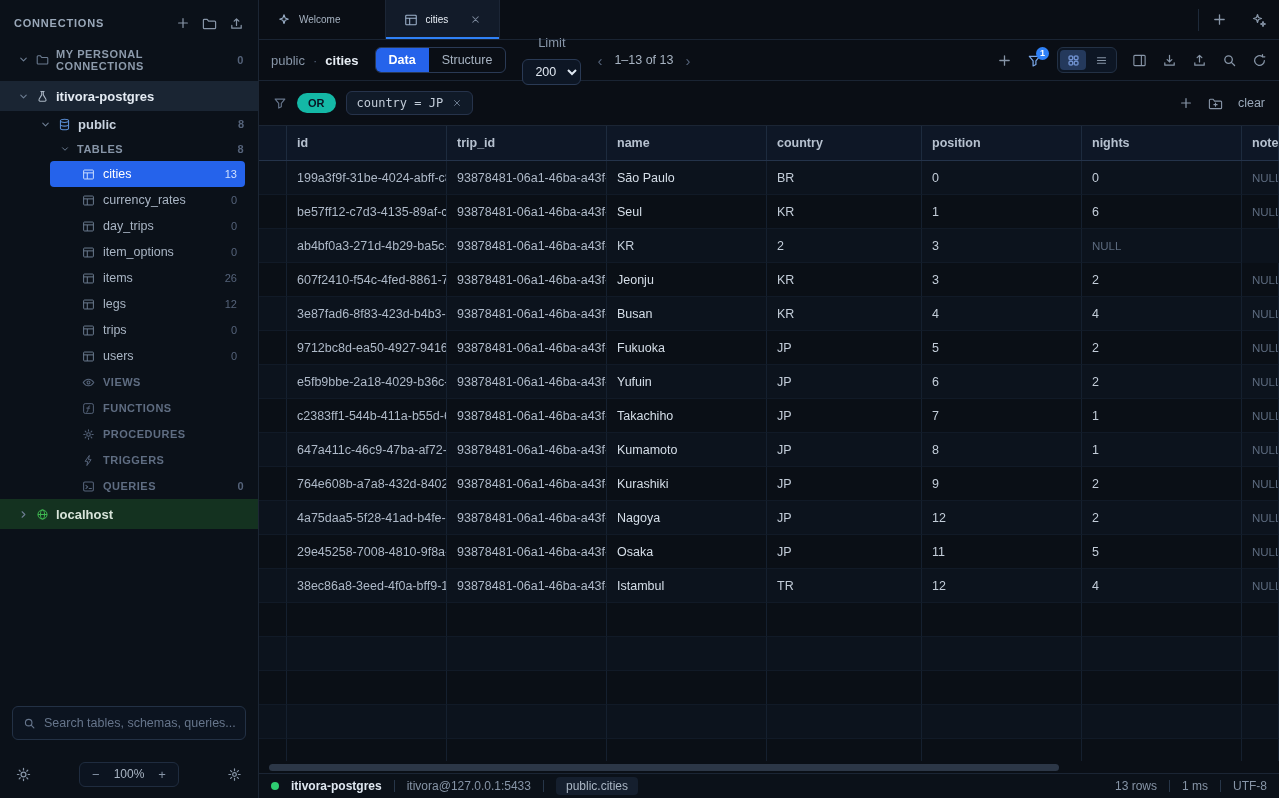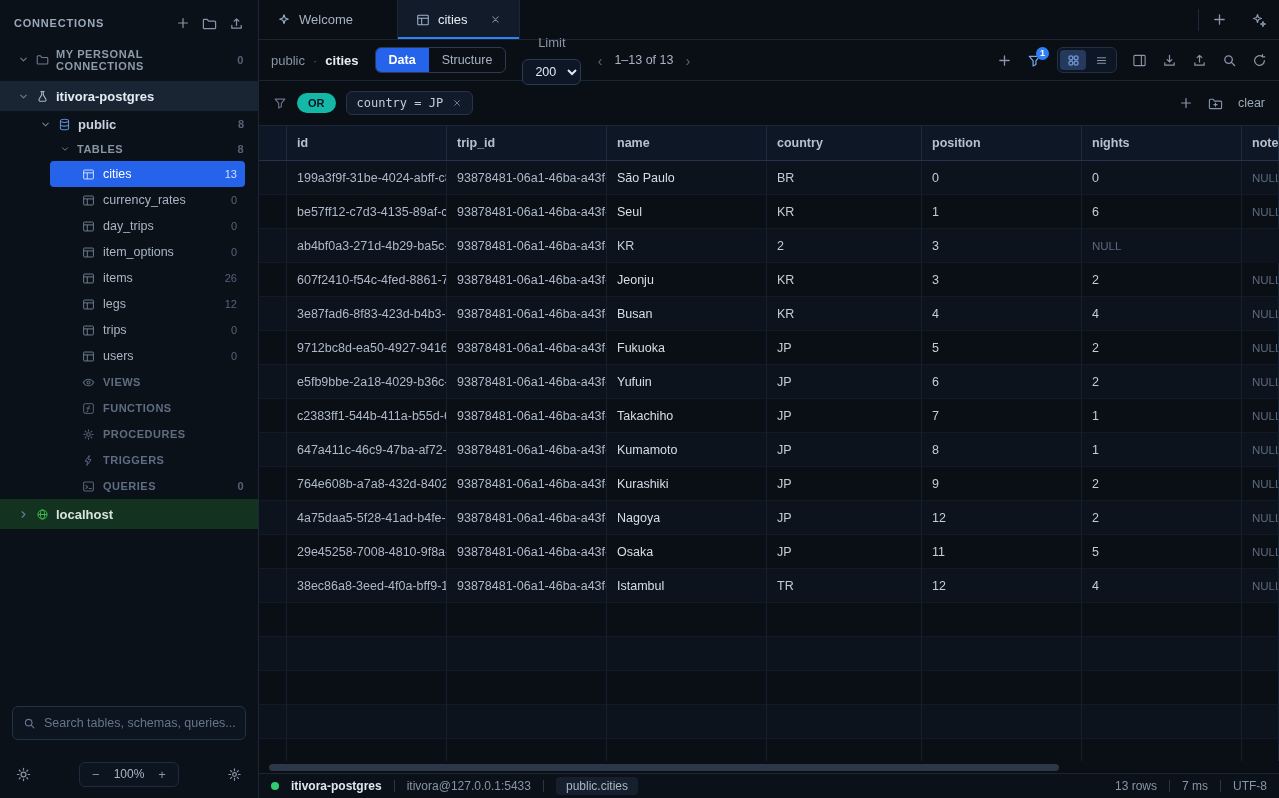--- a/index.html
+++ b/index.html
@@ -36,21 +36,21 @@
   .chev { color: #6d7d92; display: flex; }
   .green-icon { color: #3fb950; display: flex; }
   .flask-icon { color: #aab6c4; display: flex; }
   .db-icon { color: #5b8fd6; display: flex; }
   .sec-icon { color: #56647a; display: flex; }
 
   
   .main { flex: 1; min-width: 0; display: flex; flex-direction: column; background: #0a0e15; }
 
   .tabbar { height: 40px; min-height: 40px; display: flex; align-items: stretch; border-bottom: 1px solid #1a2433; }
-  .tab { display: flex; align-items: center; gap: 8px; padding: 0 18px; color: #a7b3c2; font-size: 13px; cursor: pointer; }
+  .tab { display: flex; align-items: center; gap: 8px; padding: 0 18px; color: #a7b3c2; font-size: 10px; cursor: pointer; }
   .tab.active { background: #121b29; color: #e7edf4; border-left: 1px solid #1c2636; border-right: 1px solid #1c2636; box-shadow: inset 0 -2px 0 #2f81f7; margin-left: 26px; }
   .tab .x { color: #7d8a9c; margin-left: 14px; display: flex; }
   .tab-icon { display: flex; color: #9fb4cd; }
   .tabbar-right { margin-left: auto; display: flex; align-items: center; }
   .tb-div { width: 1px; height: 22px; background: #1e2a3a; }
   .tabbar-right .icon-btn { width: 40px; justify-content: center; }
 
   .toolbar { height: 41px; min-height: 41px; display: flex; align-items: center; gap: 16px; padding: 0 12px; border-bottom: 1px solid #1a2433; }
   .crumb { display: flex; gap: 8px; align-items: center; }
   .crumb-schema { color: #8795a7; }
@@ -712,19 +712,19 @@
     <div class="statusbar">
       <span class="sdot"></span>
       <span class="sconn">itivora-postgres</span>
       <span class="ssep"></span>
       <span>itivora@127.0.0.1:5433</span>
       <span class="ssep"></span>
       <span class="stable">public.cities</span>
       <span class="status-right">
         <span>13 rows</span>
         <span class="ssep"></span>
-        <span>7 ms</span>
+        <span>1 ms</span>
         <span class="ssep"></span>
         <span>UTF-8</span>
       </span>
     </div>
   </main>
 </div>
 
 </body></html>

